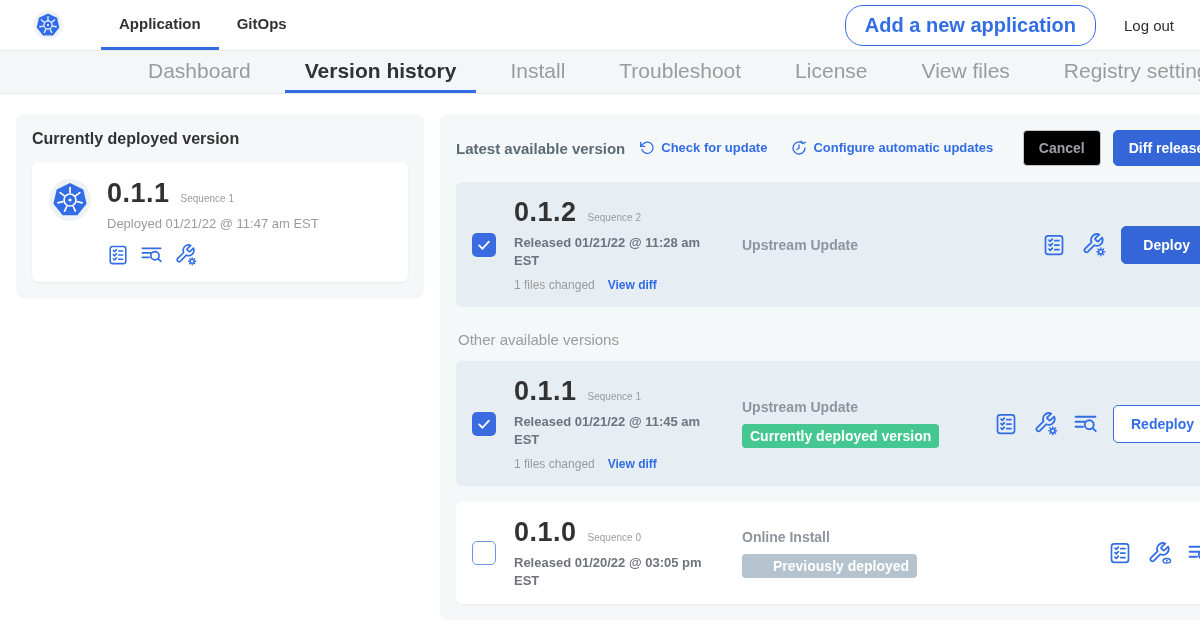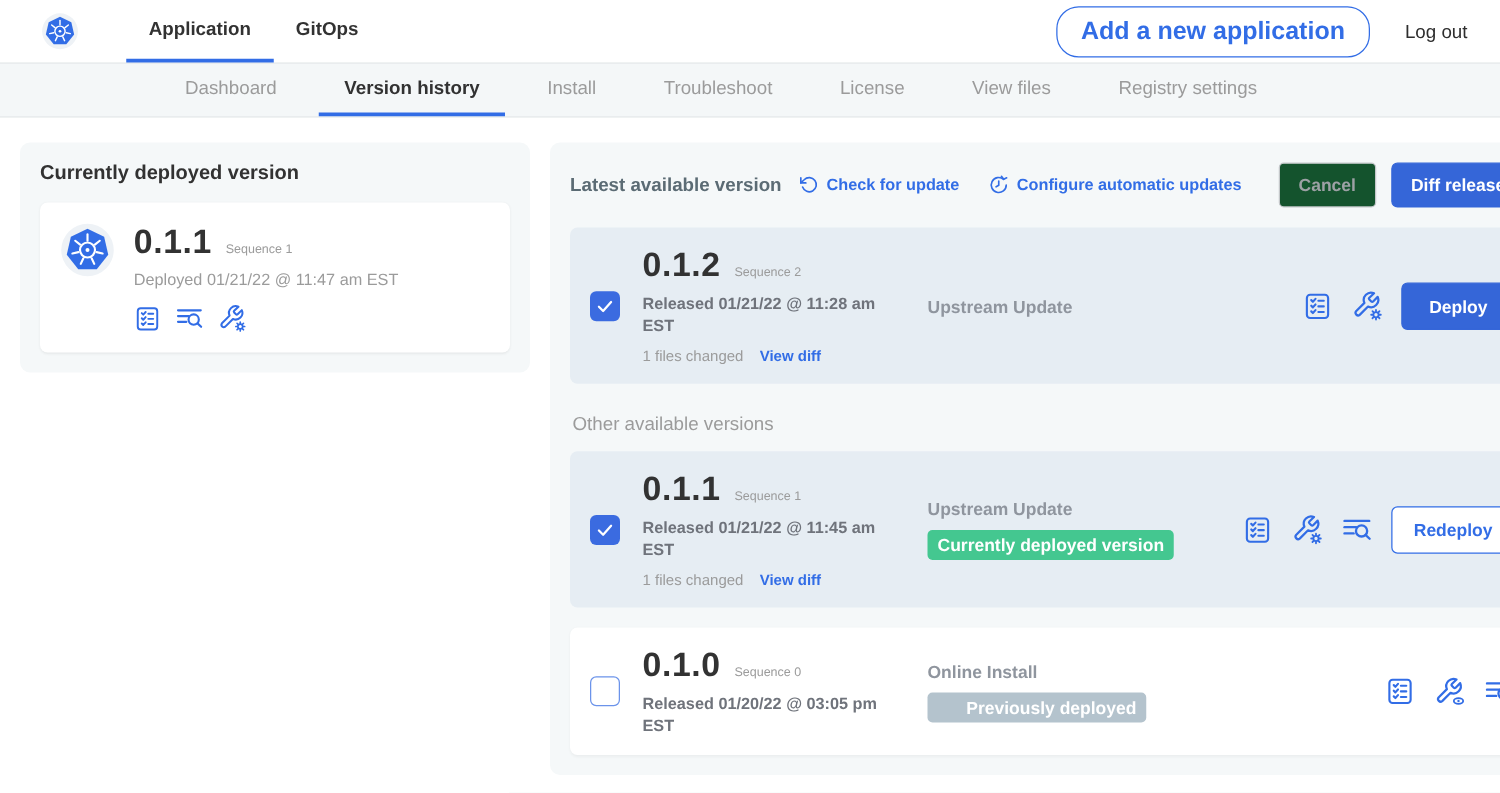--- a/index.html
+++ b/index.html
@@ -21,21 +21,21 @@
     color:var(--text-dark);border-bottom:3px solid transparent;cursor:pointer;}
   .topnav-tab.active{border-bottom-color:var(--accent-blue);}
   .topnav-right{margin-left:auto;display:flex;align-items:center;gap:28px;}
   .pill-btn{border:1.5px solid var(--accent-blue);color:var(--accent-blue);background:#fff;
     font-size:20px;font-weight:700;border-radius:18px;padding:8px 19px;cursor:pointer;
     font-family:inherit;}
   .logout{font-size:15px;color:#2e2e2e;cursor:pointer;}
   
   .subnav{height:44px;background:#f4f7f8;border-top:1px solid #e5e9ea;border-bottom:1px solid #e5e9ea;
     display:flex;align-items:stretch;padding-left:128px;gap:14px;}
-  .subnav-item{display:flex;align-items:center;padding:0 20px;font-size:15px;color:var(--text-gray);
+  .subnav-item{display:flex;align-items:center;padding:0 20px;font-size:21px;color:var(--text-gray);
     border-bottom:3px solid transparent;cursor:pointer;white-space:nowrap;}
   .subnav-item.active{color:var(--text-dark);font-weight:700;border-bottom-color:var(--accent-blue);}
   
   .content{display:flex;gap:16px;padding:20px 16px 0 16px;align-items:flex-start;}
   .panel{background:var(--panel-bg);border-radius:8px;}
   .left-panel{width:408px;padding:16px;flex:none;}
   .left-panel h2{font-size:16px;font-weight:700;margin-bottom:14px;}
   .deployed-inner{background:#fff;border-radius:6px;box-shadow:0 1px 2px rgba(50,50,50,.08);
     padding:16px;display:flex;gap:15px;}
   .ver-line{display:flex;align-items:baseline;gap:11px;}
@@ -45,21 +45,21 @@
   .icon-row{display:flex;align-items:center;gap:11px;margin-top:12px;}
   
   .right-panel{flex:1;padding:16px;}
   .vh-header{display:flex;align-items:center;margin-bottom:16px;}
   .vh-title{font-size:15px;font-weight:700;color:#5b6b74;margin-right:14px;white-space:nowrap;}
   .link{display:flex;gap:6px;color:var(--accent-blue);font-size:13px;
     font-weight:700;cursor:pointer;white-space:nowrap;}
   .link + .link{margin-left:24px;}
   .vh-actions{margin-left:auto;display:flex;align-items:center;gap:12px;}
   .btn{font-family:inherit;font-size:14px;font-weight:700;border-radius:4px;padding:9px 15px;cursor:pointer;}
-  .btn-ghost{background:#14532d;border:1px solid #c4c7ca;color:#9da1a5;}
+  .btn-ghost{background:#000000;border:1px solid #c4c7ca;color:#9da1a5;}
   .btn-primary{background:var(--button-blue);border:1px solid var(--button-blue);color:#fff;border-radius:5px;}
   .btn-outline{background:#fff;border:1px solid var(--accent-blue);color:var(--accent-blue);border-radius:5px;}
   
   .vrow{border-radius:6px;padding:15px 16px;display:flex;align-items:center;}
   .vrow.selected{background:var(--row-selected-bg);}
   .vrow.plain{background:#fff;box-shadow:0 1px 2px rgba(50,50,50,.05);}
   .checkbox{width:24px;height:24px;border-radius:5px;flex:none;cursor:pointer;
     display:flex;align-items:center;justify-content:center;}
   .checkbox.checked{background:#3b6be0;}
   .checkbox.unchecked{background:#fff;border:1.5px solid #6b93ea;}

